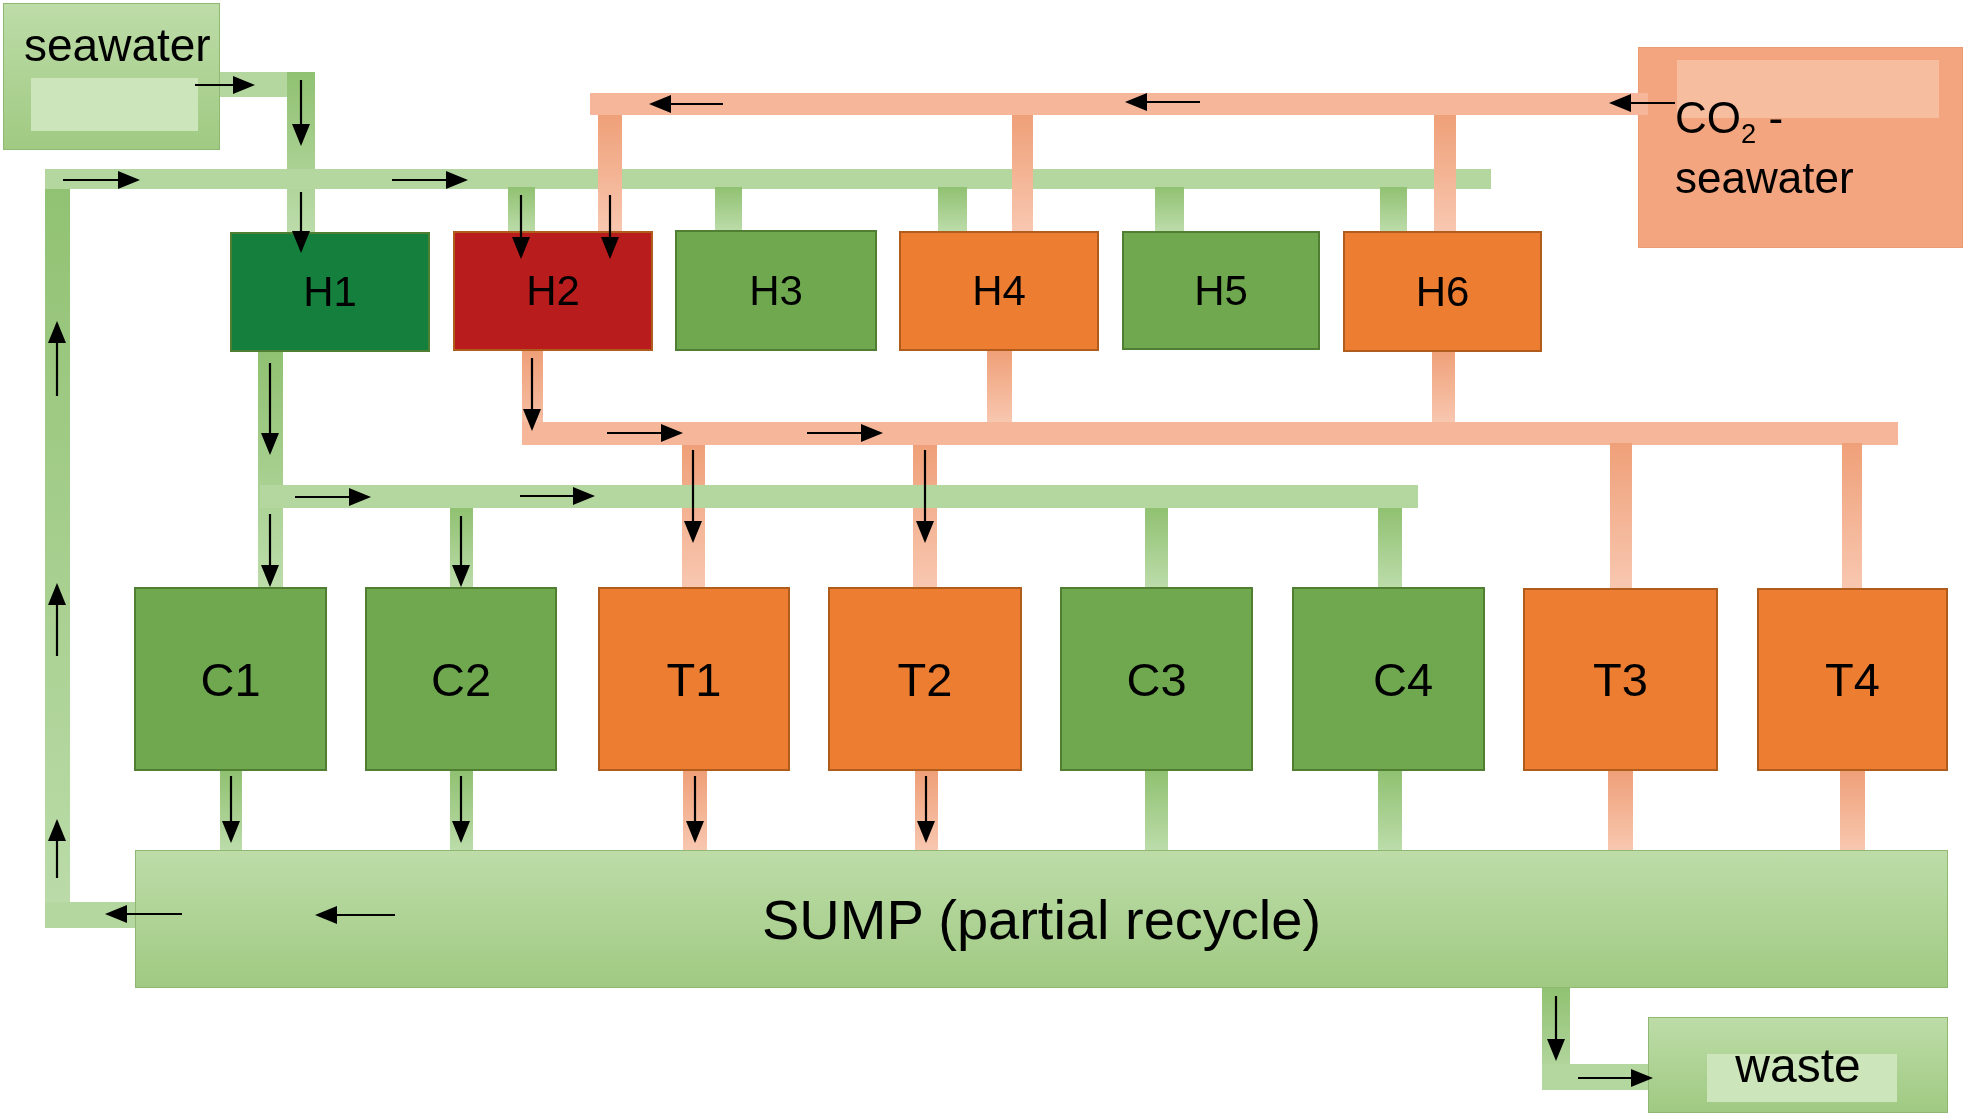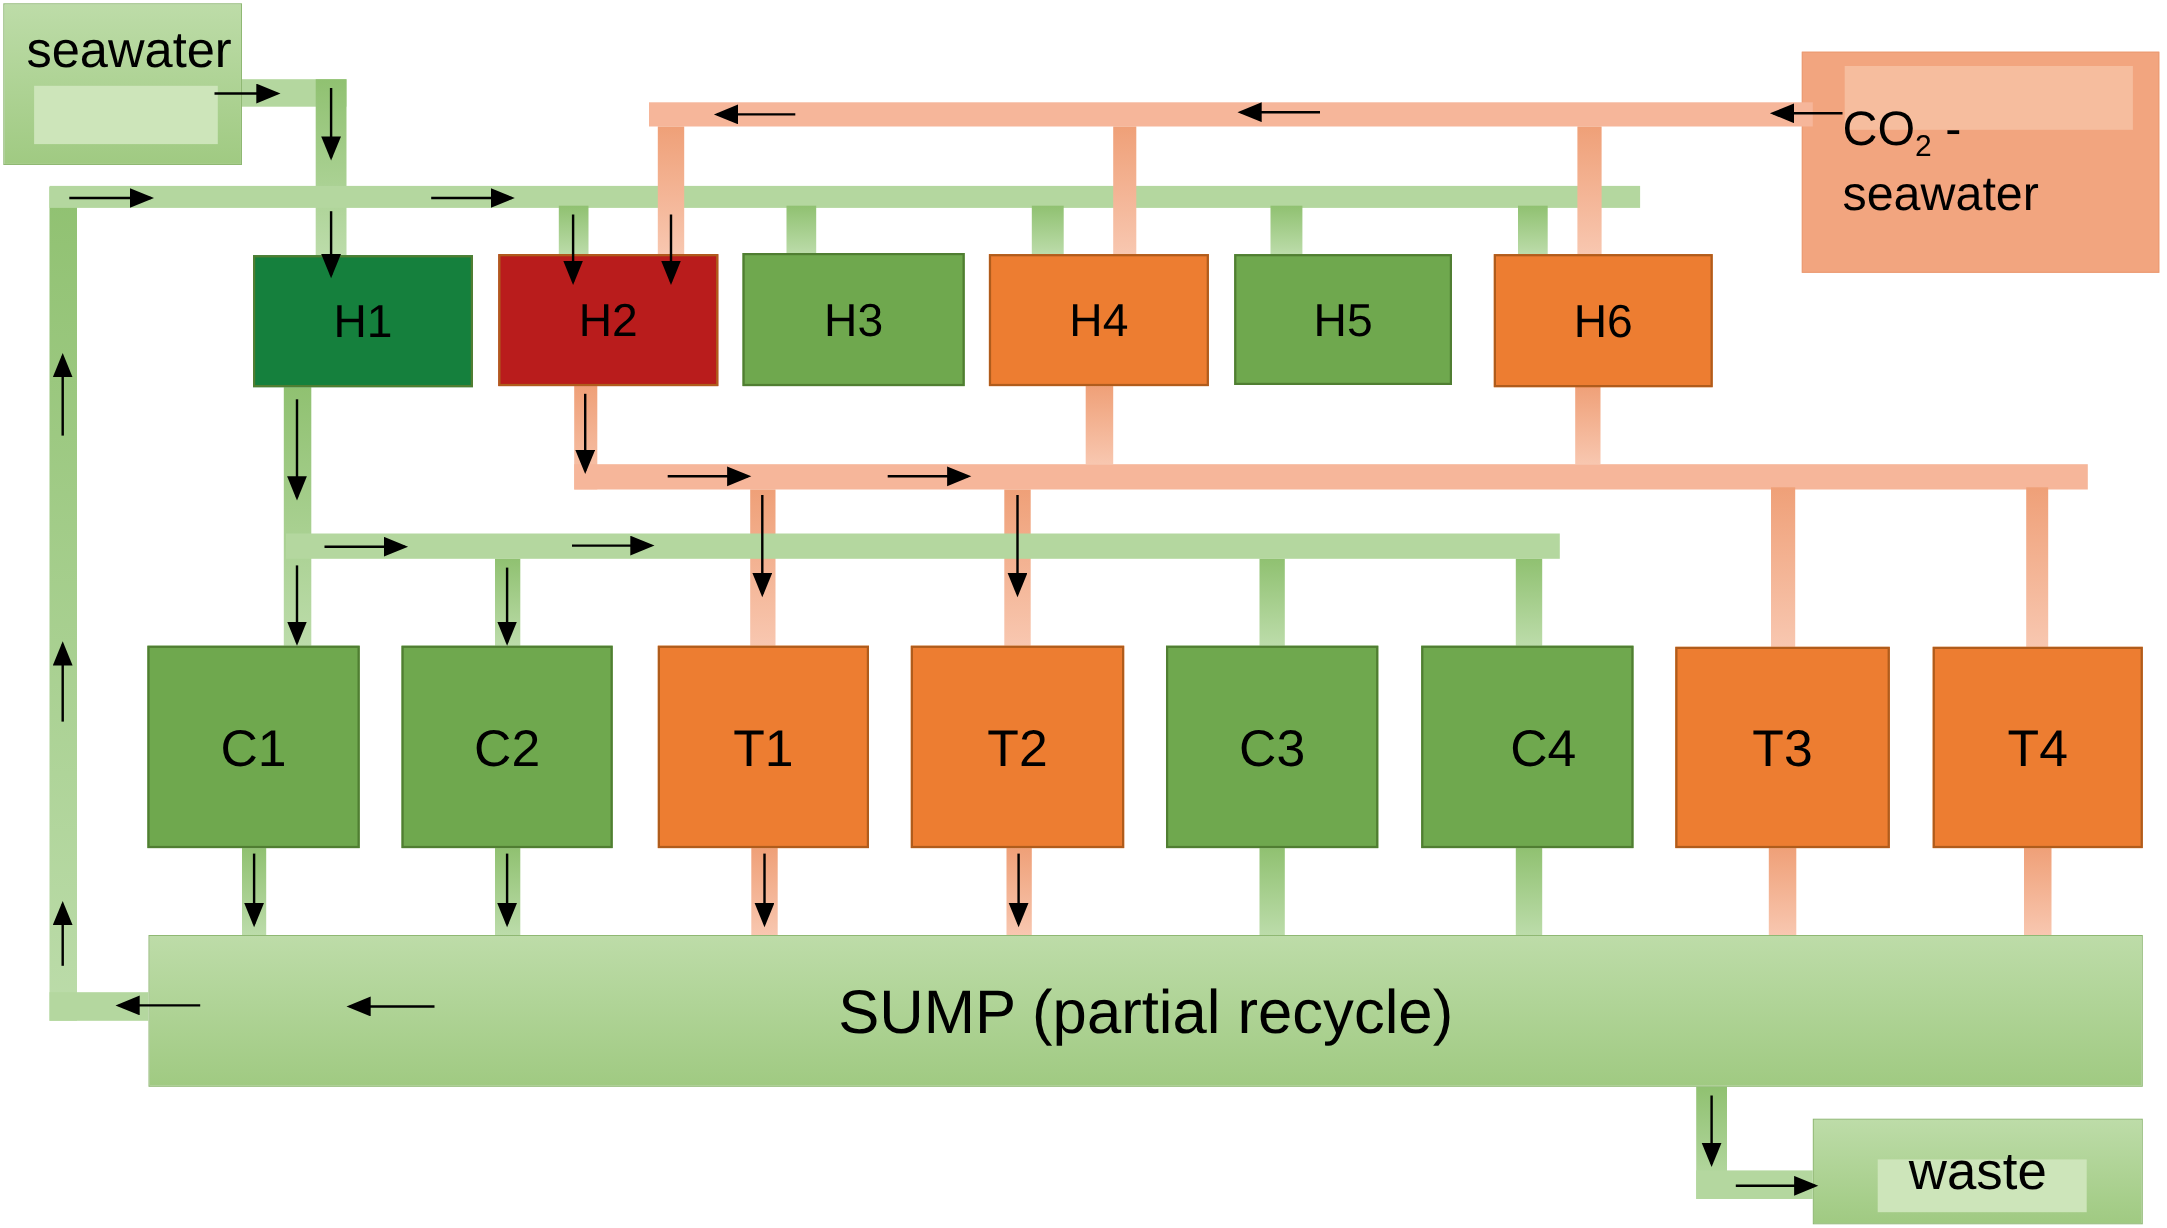--- a/index.html
+++ b/index.html
@@ -98,21 +98,21 @@
       </div>
       <div class="tank htank" style="position: absolute; left: 675px; top: 230px; width: 202px; height: 121px; background: rgb(111, 168, 78); border: 2px solid rgb(80, 126, 50);">
         <span class="lbl">H3</span>
       </div>
       <div class="tank htank" style="position: absolute; left: 899px; top: 231px; width: 200px; height: 120px; background: rgb(237, 125, 49); border: 2px solid rgb(176, 92, 28);">
         <span class="lbl">H4</span>
       </div>
       <div class="tank htank" style="position: absolute; left: 1122px; top: 231px; width: 198px; height: 119px; background: rgb(111, 168, 78); border: 2px solid rgb(80, 126, 50);">
         <span class="lbl">H5</span>
       </div>
-      <div class="tank htank" style="position: absolute; left: 1343px; top: 231px; width: 199px; height: 121px; background: rgb(237, 125, 49); border: 2px solid rgb(176, 92, 28); margin-left: 15px;">
+      <div class="tank htank" style="position: absolute; left: 1343px; top: 231px; width: 199px; height: 121px; background: rgb(237, 125, 49); border: 2px solid rgb(176, 92, 28);">
         <span class="lbl">H6</span>
       </div>
       <div class="tank ctank" style="position: absolute; left: 134px; top: 587px; width: 193px; height: 184px; background: rgb(111, 168, 78); border: 2px solid rgb(80, 126, 50);">
         <span class="lbl">C1</span>
       </div>
       <div class="tank ctank" style="position: absolute; left: 365px; top: 587px; width: 192px; height: 184px; background: rgb(111, 168, 78); border: 2px solid rgb(80, 126, 50);">
         <span class="lbl">C2</span>
       </div>
       <div class="tank ctank" style="position: absolute; left: 598px; top: 587px; width: 192px; height: 184px; background: rgb(237, 125, 49); border: 2px solid rgb(176, 92, 28);">
         <span class="lbl">T1</span>

